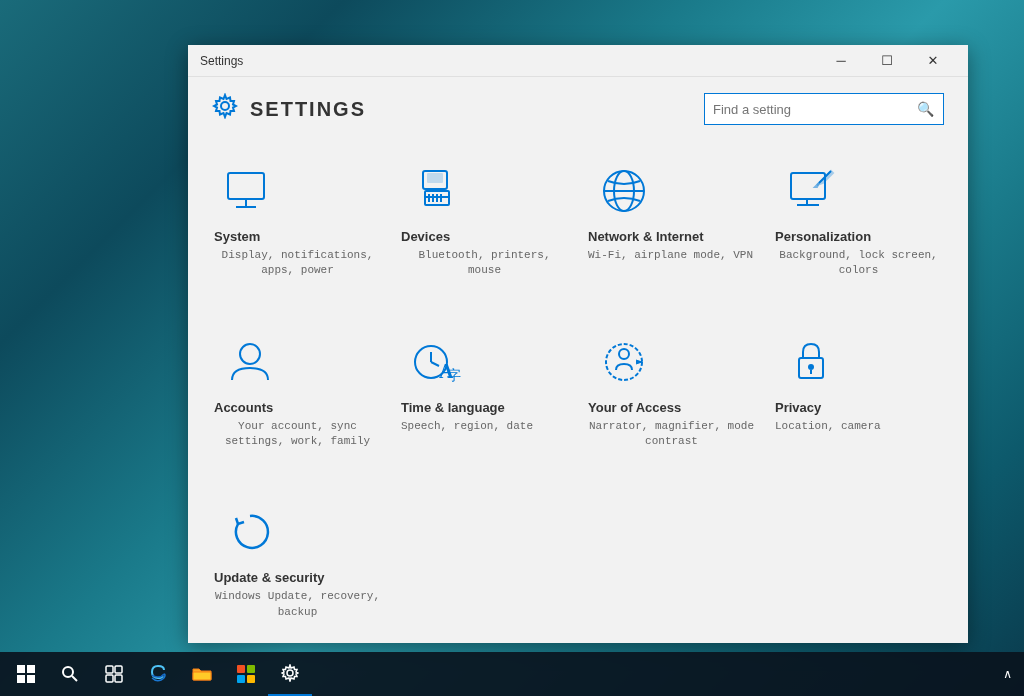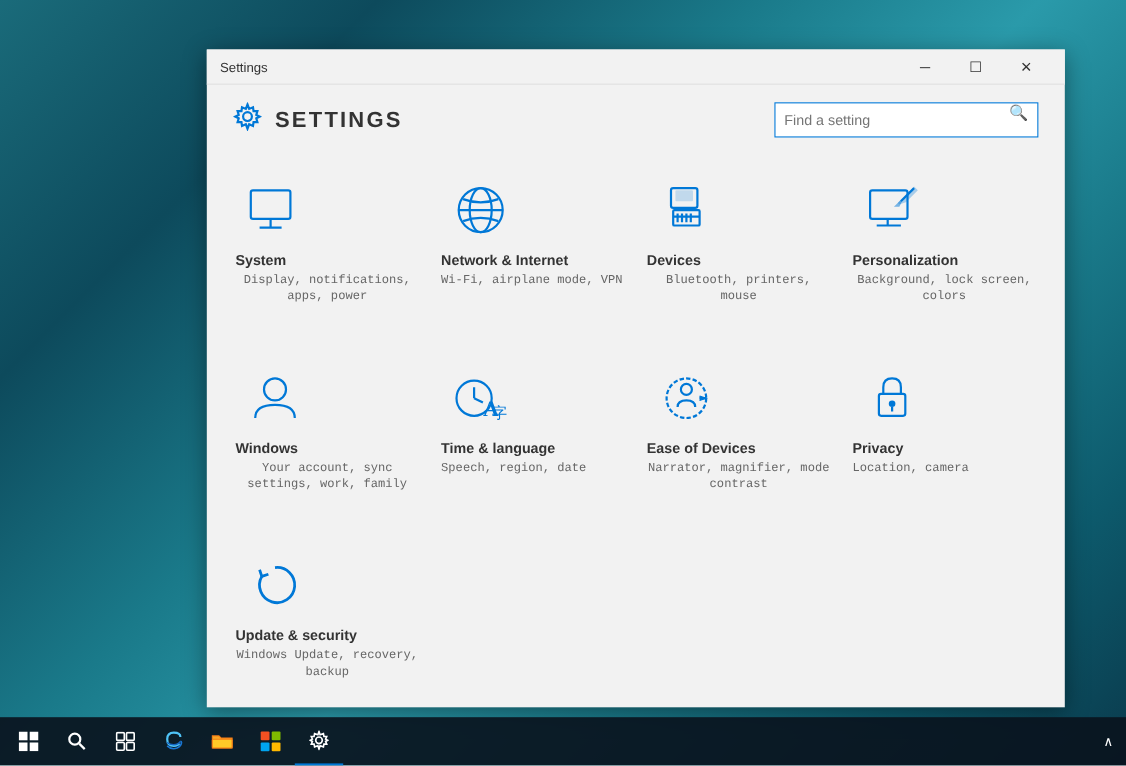--- a/index.html
+++ b/index.html
@@ -148,20 +148,21 @@
     #settings-title {
       font-size: 20px;
       font-weight: 600;
       letter-spacing: 2px;
       color: #333;
     }
 
     #search-box {
       margin-left: auto;
       display: flex;
+      align-items: center;
       border: 1.5px solid #0078d7;
       background: white;
       width: 240px;
       height: 32px;
       padding: 0 8px;
     }
 
     #search-input {
       border: none;
       outline: none;
@@ -269,34 +270,20 @@
             <line x1="24" y1="36" x2="24" y2="44"></line>
           </svg>
         </div>
         <div class="settings-item-name">System</div>
         <div class="settings-item-desc">Display, notifications, apps, power</div>
       </div>
 
       <div class="settings-item">
         <div class="settings-icon">
           <svg viewBox="0 0 56 56">
-            <circle cx="28" cy="28" r="20"></circle>
-            <ellipse cx="28" cy="28" rx="10" ry="20"></ellipse>
-            <line x1="8" y1="28" x2="48" y2="28"></line>
-            <path d="M12 18 Q28 24 44 18"></path>
-            <path d="M12 38 Q28 32 44 38"></path>
-          </svg>
-        </div>
-        <div class="settings-item-name">Network &amp; Internet</div>
-        <div class="settings-item-desc">Wi-Fi, airplane mode, VPN</div>
-      </div>
-
-      <div class="settings-item">
-        <div class="settings-icon">
-          <svg viewBox="0 0 56 56">
 
             <rect x="14" y="8" width="24" height="18" rx="2"></rect>
             <rect x="18" y="10" width="16" height="10" rx="1" fill="#0078d7" stroke="none" opacity="0.2"></rect>
 
             <rect x="16" y="28" width="24" height="14" rx="1"></rect>
             <line x1="20" y1="31" x2="20" y2="39"></line>
             <line x1="24" y1="31" x2="24" y2="39"></line>
             <line x1="28" y1="31" x2="28" y2="39"></line>
             <line x1="32" y1="31" x2="32" y2="39"></line>
             <line x1="16" y1="34" x2="40" y2="34"></line>
@@ -304,41 +291,55 @@
             <line x1="26" y1="26" x2="26" y2="28"></line>
           </svg>
         </div>
         <div class="settings-item-name">Devices</div>
         <div class="settings-item-desc">Bluetooth, printers, mouse</div>
       </div>
 
       <div class="settings-item">
         <div class="settings-icon">
           <svg viewBox="0 0 56 56">
+            <circle cx="28" cy="28" r="20"></circle>
+            <ellipse cx="28" cy="28" rx="10" ry="20"></ellipse>
+            <line x1="8" y1="28" x2="48" y2="28"></line>
+            <path d="M12 18 Q28 24 44 18"></path>
+            <path d="M12 38 Q28 32 44 38"></path>
+          </svg>
+        </div>
+        <div class="settings-item-name">Network &amp; Internet</div>
+        <div class="settings-item-desc">Wi-Fi, airplane mode, VPN</div>
+      </div>
+
+      <div class="settings-item">
+        <div class="settings-icon">
+          <svg viewBox="0 0 56 56">
             <rect x="8" y="10" width="34" height="26" rx="2"></rect>
 
             <line x1="36" y1="20" x2="48" y2="8"></line>
             <path d="M34 22 L38 18 L48 8 L50 10 L40 20 Z" fill="#0078d7" opacity="0.3" stroke="#0078d7"></path>
             <path d="M32 24 L34 22 L36 20 L34 24 Z" fill="#0078d7" opacity="0.5" stroke="#0078d7"></path>
             <line x1="14" y1="42" x2="36" y2="42"></line>
             <line x1="24" y1="36" x2="24" y2="42"></line>
           </svg>
         </div>
         <div class="settings-item-name">Personalization</div>
         <div class="settings-item-desc">Background, lock screen, colors</div>
       </div>
 
       <div class="settings-item">
         <div class="settings-icon">
           <svg viewBox="0 0 56 56">
             <circle cx="28" cy="20" r="10"></circle>
             <path d="M10 46 Q10 34 28 34 Q46 34 46 46"></path>
           </svg>
         </div>
-        <div class="settings-item-name">Windows</div>
+        <div class="settings-item-name">Accounts</div>
         <div class="settings-item-desc">Your account, sync settings, work, family</div>
       </div>
 
       <div class="settings-item">
         <div class="settings-icon">
           <svg viewBox="0 0 56 56">
 
             <circle cx="22" cy="28" r="16"></circle>
             <line x1="22" y1="18" x2="22" y2="28"></line>
             <line x1="22" y1="28" x2="30" y2="32"></line>
@@ -357,21 +358,21 @@
           <svg viewBox="0 0 56 56">
 
             <circle cx="28" cy="28" r="18" stroke-dasharray="4 2"></circle>
             <circle cx="28" cy="20" r="5"></circle>
             <path d="M20 36 Q20 30 28 30 Q36 30 36 36"></path>
 
             <path d="M40 26 L46 28 L40 30" fill="#0078d7" stroke="#0078d7" stroke-width="1"></path>
             <line x1="40" y1="28" x2="46" y2="28"></line>
           </svg>
         </div>
-        <div class="settings-item-name">Ease of Devices</div>
+        <div class="settings-item-name">Your of Access</div>
         <div class="settings-item-desc">Narrator, magnifier, mode contrast</div>
       </div>
 
       <div class="settings-item">
         <div class="settings-icon">
           <svg viewBox="0 0 56 56">
             <rect x="16" y="24" width="24" height="20" rx="2"></rect>
             <path d="M20 24 L20 18 Q20 10 28 10 Q36 10 36 18 L36 24"></path>
             <circle cx="28" cy="33" r="3" fill="#0078d7" stroke="none"></circle>
             <line x1="28" y1="36" x2="28" y2="40"></line>

